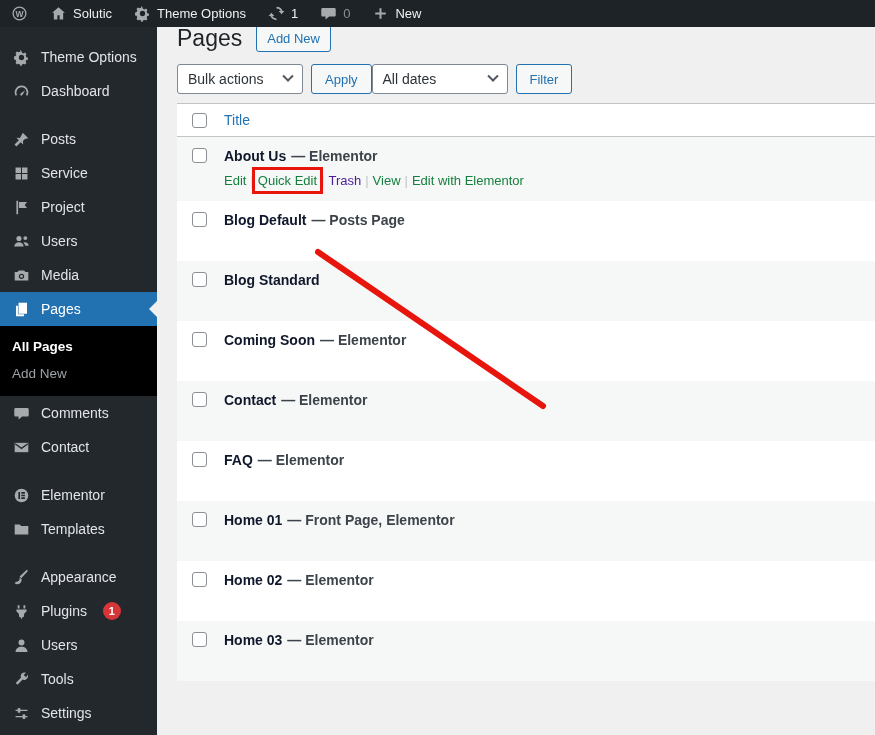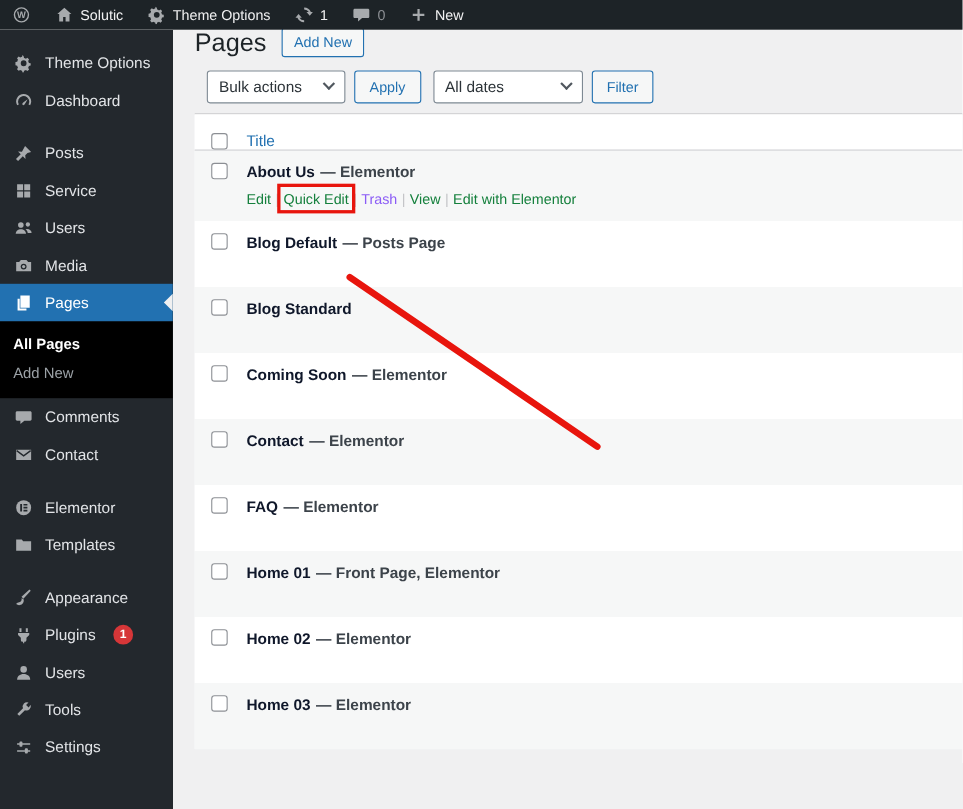--- a/index.html
+++ b/index.html
@@ -33,40 +33,40 @@
   .header-row { display:flex; align-items:center; gap:14px; height:30px; }
   h1.page-title { font-size:23px; font-weight:400; color:#1d2327; line-height:27px; }
   .btn { display:inline-flex; align-items:center; background:#f6f7f7; border:1px solid #2271b1; border-radius:3px; color:#2271b1; font-size:13px; cursor:pointer; }
   .add-new-btn { padding:5px 10px; }
   .views { margin-top:14px; font-size:13px; height:16px; }
   .views a { color:#2271b1; text-decoration:none; cursor:pointer; }
   .views .current-view { color:#000; font-weight:bold; }
   .views .count { color:#50575e; font-weight:normal; }
   .views .vsep { color:#c3c4c7; margin:0 6px; }
   .tablenav { display:flex; align-items:center; margin-top:11px; }
-  .wp-select { height:30px; background:#fff; border:1px solid #7e8993; border-radius:3px; display:flex; align-items:center; justify-content:space-between; padding:0 10px; font-size:14px; color:#2c3338; cursor:pointer;margin-left:11px; }
+  .wp-select { height:30px; background:#fff; border:1px solid #7e8993; border-radius:3px; display:flex; align-items:center; justify-content:space-between; padding:0 10px; font-size:14px; color:#2c3338; cursor:pointer; }
   .wp-select .chev { width:8px; height:8px; border-right:2px solid #50575e; border-bottom:2px solid #50575e; transform:rotate(45deg) translate(-2px,-2px); margin-left:18px; }
   .tn-btn { height:30px; padding:0 13px; margin-left:8px; }
   .dates-select { }
 
   
   .list-table { margin-top:9px; width:698px; background:#fff; border-top:1px solid #c3c4c7; }
-  .thead { display:flex; align-items:flex-end; height:33px; background:#fff; border-bottom:1px solid #c3c4c7; }
+  .thead { display:flex; align-items:center; height:33px; background:#fff; border-bottom:1px solid #c3c4c7; }
   .cb-col { width:47px; padding-left:15px; flex:0 0 47px; }
   .checkbox { width:15px; height:15px; border:1px solid #8c8f94; border-radius:3px; background:#fff; cursor:pointer; }
   .th-title { color:#2271b1; font-size:14px; cursor:pointer; }
   .prow { display:flex; align-items:flex-start; height:60px; padding-top:11px; background:#fff; }
   .prow.alt { background:#f6f7f7; }
   .prow.tall { height:64px; }
   .row-main { flex:1; }
   .row-title { font-size:14px; font-weight:bold; color:#0f172a; cursor:pointer; text-decoration:none; }
   .row-state { font-size:14px; font-weight:bold; color:#3c434a; margin-left:5px; }
   .row-actions { margin-top:9px; font-size:13px; }
   .row-actions a { color:#15803d; text-decoration:none; cursor:pointer; }
-  .row-actions a.danger { color:#8b5cf6; }
+  .row-actions a.danger { color:#4c1d95; }
   .row-actions .asep { color:#c3c4c7; margin:0 4px; }
   .row-actions a.highlight { outline:3px solid #e8150d; outline-offset:3px; }
 
   
   #annotation { position:fixed; top:0; left:0; width:875px; height:735px; pointer-events:none; z-index:100; }
 </style>
 </head>
 <body>
 
 <div id="adminbar">
@@ -150,20 +150,28 @@
       <span class="icon">
         <svg viewBox="0 0 20 20">
           <path fill="currentColor" d="M3 3h6.4v6.4H3zM10.6 3H17v6.4h-6.4zM3 10.6h6.4V17H3zM10.6 10.6H17V17h-6.4z"></path>
         </svg>
       </span>
       <span>Service</span>
     </div>
     <div class="menu-item">
       <span class="icon">
         <svg viewBox="0 0 20 20">
+          <path fill="currentColor" d="M4 2h2v16H4zM7 3.5h9.5L13.8 7l2.7 3.5H7z"></path>
+        </svg>
+      </span>
+      <span>Project</span>
+    </div>
+    <div class="menu-item">
+      <span class="icon">
+        <svg viewBox="0 0 20 20">
           <circle cx="7" cy="6.5" r="3" fill="currentColor"></circle>
           <path fill="currentColor" d="M1.5 16c0-3 2.4-5 5.5-5s5.5 2 5.5 5z"></path>
           <circle cx="14.5" cy="6" r="2.3" fill="currentColor"></circle>
           <path fill="currentColor" d="M13.7 10.9c2.8.1 4.8 1.8 4.8 4.1h-4.1c-.3-1.6-1.1-3-2.4-3.9z"></path>
         </svg>
       </span>
       <span>Users</span>
     </div>
     <div class="menu-item">
       <span class="icon">

